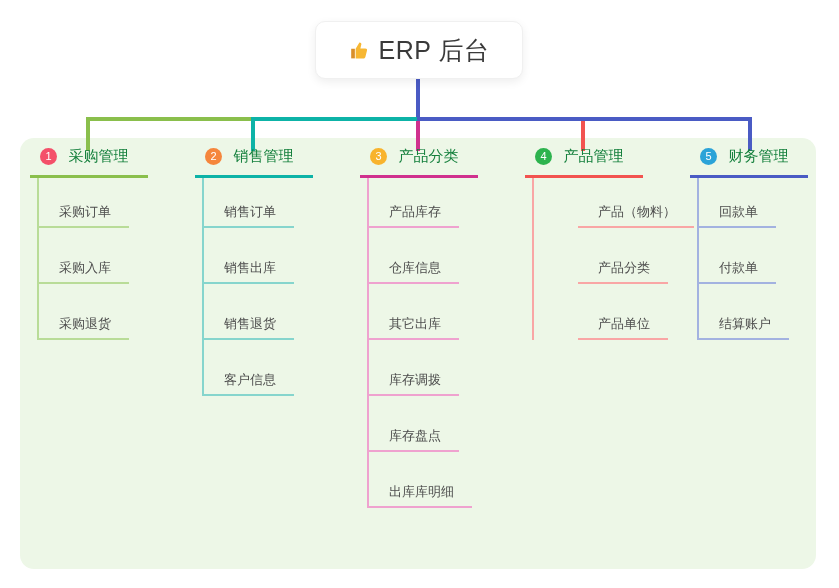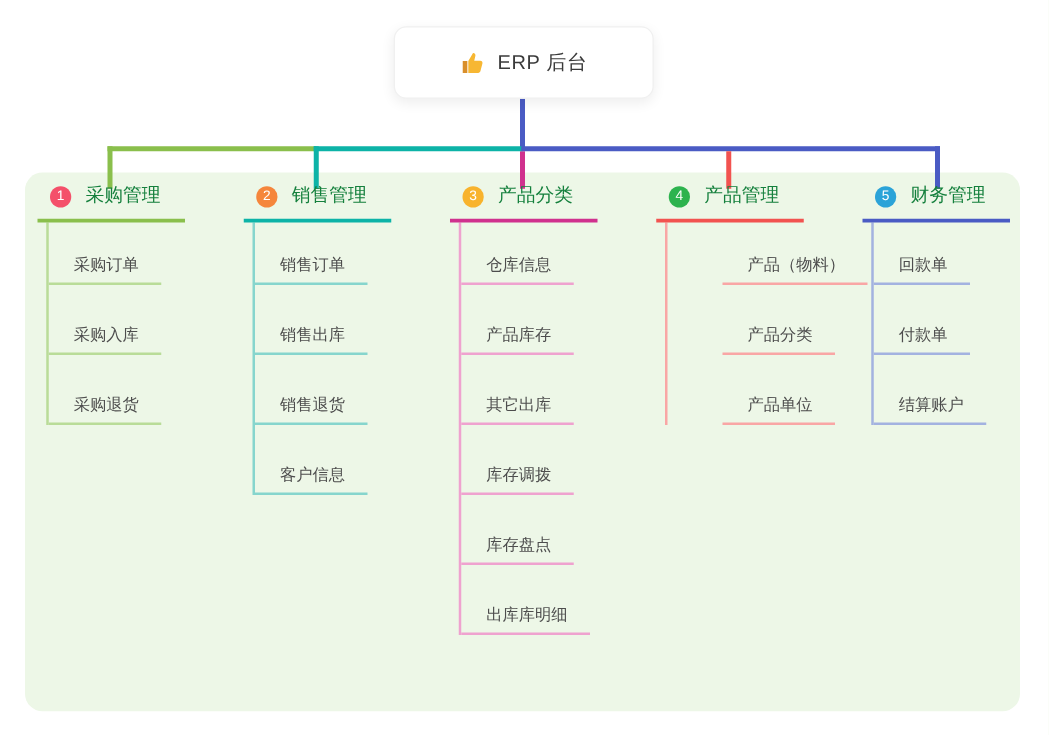--- a/index.html
+++ b/index.html
@@ -13,21 +13,21 @@
     border-radius:14px;
   }
   .seg{position:absolute;}
   .root-card{
     position:absolute;left:315px;top:21px;width:208px;height:58px;
     background:#ffffff;border:1px solid #f0f0f0;border-radius:10px;
     box-shadow:0 3px 10px rgba(0,0,0,0.07);
     display:flex;align-items:center;justify-content:center;gap:9px;
     box-sizing:border-box;cursor:default;
   }
-  .root-title{font-size:16px;color:#3a3a3a;letter-spacing:0.5px;}
+  .root-title{font-size:25px;color:#3a3a3a;letter-spacing:0.5px;}
   .thumb{display:inline-flex;align-items:center;}
   .branch{position:absolute;top:145px;width:162px;}
   .branch-header{
     display:inline-block;min-width:118px;box-sizing:border-box;
     padding:2px 10px 9px 10px;border-bottom:3px solid #999;
     white-space:nowrap;
   }
   .badge{
     display:inline-block;width:17px;height:17px;border-radius:50%;
     color:#fff;font-size:11px;line-height:17px;text-align:center;
@@ -93,22 +93,22 @@
         <div class="child" style="border-bottom-color: rgb(134, 213, 205);">销售退货</div>
         <div class="child" style="border-bottom-color: rgb(134, 213, 205);">客户信息</div>
       </div>
   </div>
     <div class="branch" style="left: 360px;">
     <div class="branch-header" style="border-bottom-color: rgb(208, 49, 142);">
       <span class="badge" style="background: rgb(248, 179, 45);">3</span>
       <span class="branch-label">产品分类</span>
     </div>
     <div class="children" style="border-left-color: rgb(239, 162, 207);">
+        <div class="child" style="border-bottom-color: rgb(239, 162, 207);">产品库存</div>
         <div class="child" style="border-bottom-color: rgb(239, 162, 207);">仓库信息</div>
-        <div class="child" style="border-bottom-color: rgb(239, 162, 207);">产品库存</div>
         <div class="child" style="border-bottom-color: rgb(239, 162, 207);">其它出库</div>
         <div class="child" style="border-bottom-color: rgb(239, 162, 207);">库存调拨</div>
         <div class="child" style="border-bottom-color: rgb(239, 162, 207);">库存盘点</div>
         <div class="child" style="border-bottom-color: rgb(239, 162, 207);">出库库明细</div>
       </div>
   </div>
     <div class="branch" style="left: 525px;">
     <div class="branch-header" style="border-bottom-color: rgb(242, 83, 80);">
       <span class="badge" style="background: rgb(45, 179, 78);">4</span>
       <span class="branch-label">产品管理</span>

